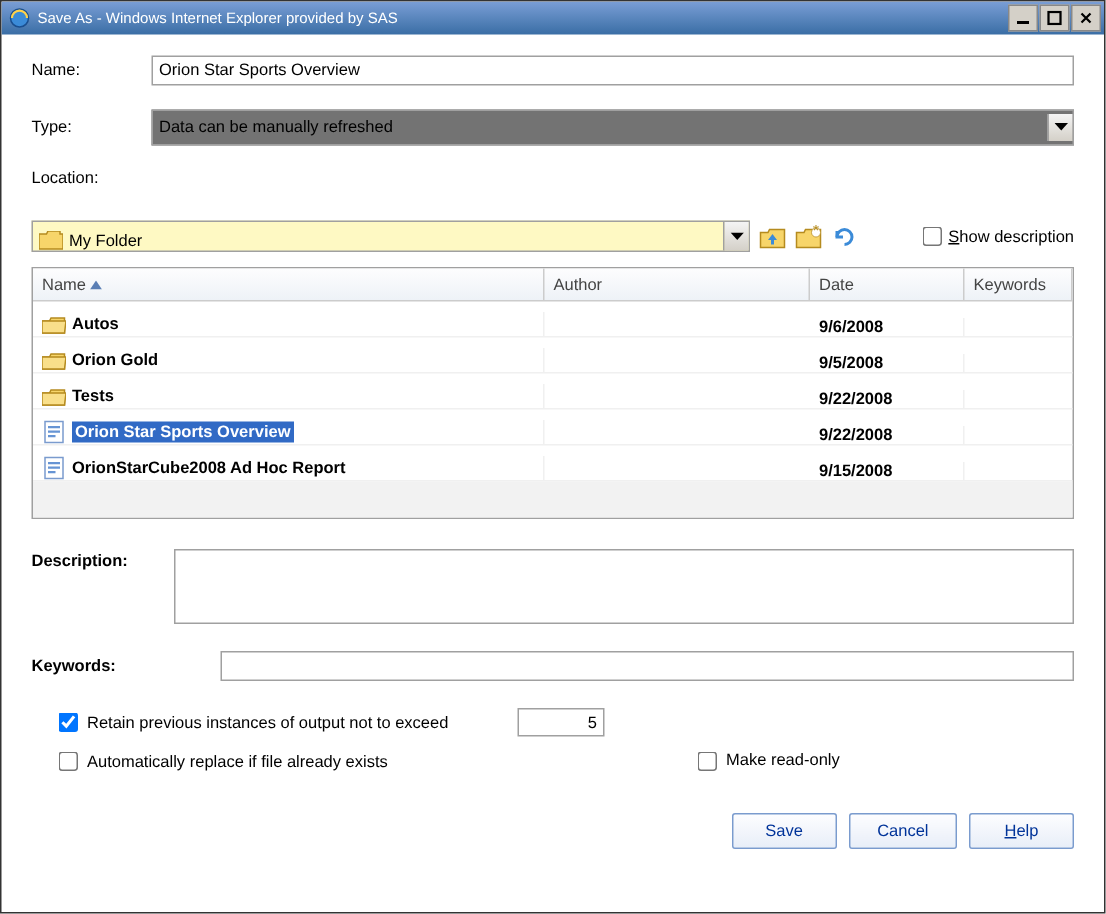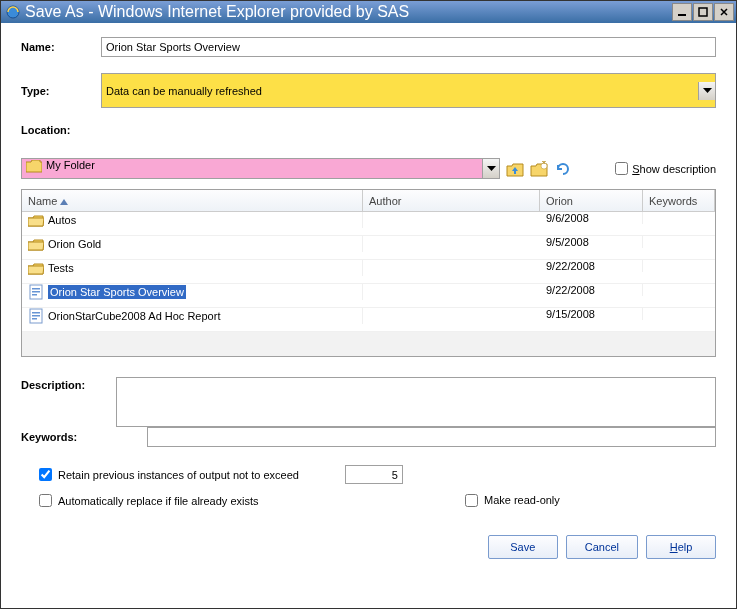--- a/index.html
+++ b/index.html
@@ -1,60 +1,60 @@
 <!DOCTYPE html>
 <html><head>
 <meta charset="utf-8">
 <style>
 * { box-sizing: border-box; margin: 0; padding: 0; font-family: Tahoma, "Segoe UI", sans-serif; font-size: 11px; }
 body { background: #fff; width: 737px; height: 609px; overflow: hidden; border: 1px solid #333; }
 
 .titlebar { height: 22px; background: linear-gradient(to bottom, #7a9ed6 0%, #3a6ea5 100%); display: flex; align-items: center; padding: 0 2px 0 4px; color: #fff; }
 .titlebar .ie-icon { width: 16px; height: 16px; margin-right: 4px; display:flex; align-items:center; justify-content:center; }
-.titlebar .title { flex: 1; font-size: 16px; font-weight: normal; }
+.titlebar .title { flex: 1; font-size: 10px; font-weight: normal; }
 .win-controls { display: flex; gap: 1px; }
 .win-btn { width: 20px; height: 18px; background: #d4d0c8; border: 1px solid #888; display: flex; align-items: center; justify-content: center; cursor: default; }
 .win-btn svg { display:block; }
 
 .dialog-body { padding: 14px 20px 14px 20px; }
 
 .field-row { display: flex; align-items: center; margin-bottom: 16px; }
-.field-row .lbl { width: 80px; font-weight: bold; }
+.field-row .lbl { width: 80px; font-weight: normal; }
 .text-input { height: 20px; border: 1px solid #a0a0a0; padding: 2px 4px; background: #fff; }
-.select-like { height: 35px; border: 1px solid #a0a0a0; background: #fde047; display: flex; align-items: center; padding: 0 0 0 4px; flex:1; }
+.select-like { height: 24px; border: 1px solid #a0a0a0; background: #737373; display: flex; align-items: center; padding: 0 0 0 4px; flex:1; }
 .select-like .sel-text { flex: 1; }
 .select-like .sel-btn { width: 17px; height: 18px; background: linear-gradient(to bottom,#f4f4f4,#d4d0c8); border-left: 1px solid #a0a0a0; display:flex; align-items:center; justify-content:center; }
 
-.loc-label { font-weight: bold; margin-bottom: 22px; display:block; }
+.loc-label { font-weight: normal; margin-bottom: 22px; display:block; }
 
 .loc-row { display: flex; align-items: center; gap: 6px; margin-bottom: 10px; }
-.loc-select { flex:1; height: 21px; border: 1px solid #a0a0a0; background: #f9a8d4; display: flex; align-items: flex-start; padding: 0 0 0 4px; }
+.loc-select { flex:1; height: 21px; border: 1px solid #a0a0a0; background: #fef9c3; display: flex; align-items: flex-end; padding: 0 0 0 4px; }
 .loc-select .folder-mini { width: 16px; height: 14px; margin-right: 4px; display:flex; align-items:center; }
 .loc-select .sel-text { flex:1; }
 .loc-select .sel-btn { width: 17px; height: 19px; background: linear-gradient(to bottom,#f4f4f4,#d4d0c8); border-left: 1px solid #a0a0a0; display:flex; align-items:center; justify-content:center; }
 .tool-icon { width: 18px; height: 18px; display:flex; align-items:center; justify-content:center; cursor:default; }
 .show-desc { display:flex; align-items:center; gap:4px; margin-left: 12px; padding-left: 25px; }
 .show-desc input { width:13px; height:13px; }
 
 .file-table { border: 1px solid #a0a0a0; width: 100%; }
 .ft-head { display: flex; background: linear-gradient(to bottom,#fdfdfe,#eef2f7); height: 22px; border-bottom: 1px solid #ccc; }
 .ft-head .col { border-right: 1px solid #ccc; padding: 3px 6px; color: #444; display:flex; align-items:center; }
-.ft-body .row { display: flex; height: 24px; align-items: flex-start; border-bottom: 1px solid #f0f0f0; }
+.ft-body .row { display: flex; height: 24px; align-items: flex-end; border-bottom: 1px solid #f0f0f0; font-weight: bold; }
 .ft-body .row .cell { padding: 0 6px; display:flex; align-items:center; gap:4px; overflow:hidden; white-space:nowrap; }
 .c-name { width: 341px; }
 .c-author { width: 177px; }
 .c-date { width: 103px; }
 .c-kw { flex:1; }
 .ft-body .c-name, .ft-body .c-author, .ft-body .c-date { border-right: 1px solid #f0f0f0; }
 .folder-icon, .file-icon { width:16px; height:16px; display:flex; align-items:center; justify-content:center; flex-shrink:0; }
 .row.selected .name-text { background: #316ac5; color: #fff; padding: 1px 2px; }
 .ft-footer { height: 24px; background: #f2f2f2; }
 .sort-arrow { margin-left:3px; }
 
-.desc-row { display:flex; margin-top: 20px; }
+.desc-row { display:flex; margin-top: 20px; margin-bottom: 18px; }
 .desc-row .lbl { width: 95px; font-weight: bold; padding-top:2px; }
 .desc-row textarea { flex:1; height: 50px; border: 1px solid #a0a0a0; resize:none; padding:3px; font-family:inherit; font-size:11px; }
 .kw-row { display:flex; align-items:center; margin-bottom: 18px; gap: 31px; }
 .kw-row .lbl { width: 95px; font-weight: bold; }
 .kw-row input { flex:1; }
 
 .opt-row { display:flex; align-items:center; gap:6px; margin-bottom: 10px; padding-left: 18px; }
 .opt-row input[type=checkbox] { width:13px; height:13px; }
 .opt-row .num-input { width: 58px; height: 19px; border:1px solid #a0a0a0; text-align:right; padding:2px 4px; margin-left: 40px; }
 .opt-row2 { display:flex; align-items:center; }
@@ -158,21 +158,21 @@
 
   <div class="file-table">
     <div class="ft-head">
       <div class="col c-name">
           <span>Name</span>
           <span class="sort-arrow"><svg width="8" height="6">
               <path d="M4 0 L8 6 L0 6 Z" fill="#5b7fb5"></path>
             </svg></span>
         </div>
       <div class="col c-author">Author</div>
-      <div class="col c-date">Orion</div>
+      <div class="col c-date">Date</div>
       <div class="col c-kw">Keywords</div>
     </div>
     <div class="ft-body" id="ft-body">
         <div class="row">
           <div class="cell c-name">
             <span class="folder-icon">
               <svg width="16" height="13" viewBox="0 0 16 13">
                 <path d="M0 4 L5 4 L6 2 L15 2 L15 12 L0 12 Z" fill="#f7d56a" stroke="#b58b1f"></path>
                 <path d="M0 4 L16 4 L15 12 L0 12 Z" fill="#f9df8a" stroke="#b58b1f"></path>
               </svg>

